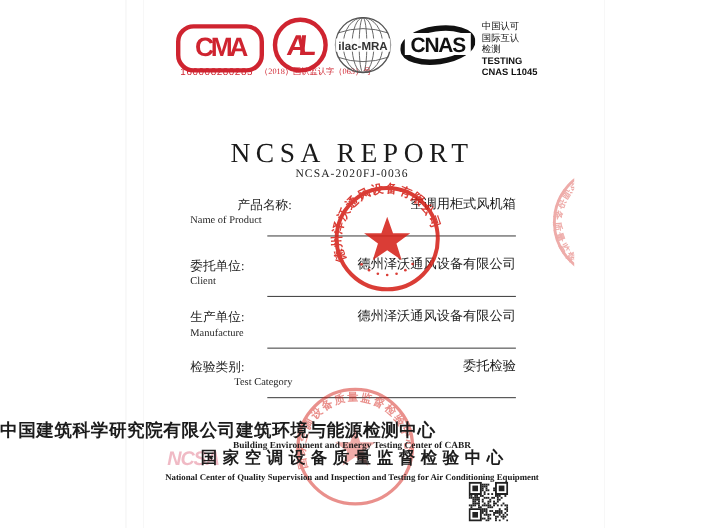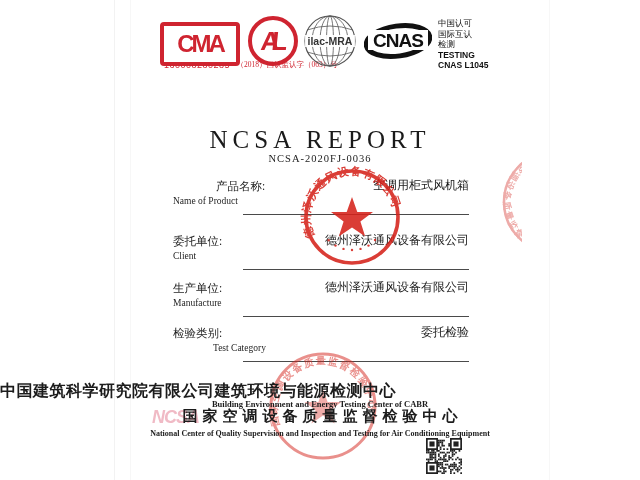--- a/index.html
+++ b/index.html
@@ -4,21 +4,21 @@
 <style>
   html,body{margin:0;padding:0;}
   body{width:640px;height:480px;background:#ffffff;overflow:hidden;
        font-family:"Liberation Serif", serif;}
   #page{position:relative;width:640px;height:480px;background:#ffffff;}
   
   .scan-line{position:absolute;top:0;bottom:0;width:1px;background:rgba(0,0,0,0.05);}
   
   .logo-row{position:absolute;top:0;left:0;width:640px;height:80px;}
   .cma-box{position:absolute;left:160px;top:22px;width:72px;height:36px;
-           border:4px solid #cf2430;border-radius:4px;display:flex;align-items:center;justify-content:center;}
+           border:4px solid #cf2430;border-radius:16px;display:flex;align-items:center;justify-content:center;}
   .cma-text{color:#cf2430;font-family:"Liberation Sans",sans-serif;font-weight:bold;
             font-size:24px;letter-spacing:-3px;line-height:1;}
   .cma-number{position:absolute;left:152px;top:60px;width:90px;text-align:center;
               color:#cf2430;font-size:9px;font-family:"Liberation Sans",sans-serif;letter-spacing:.5px;}
   .cal-circle{position:absolute;left:248px;top:16px;width:42px;height:42px;border:4px solid #cf2430;
               border-radius:50%;display:flex;align-items:center;justify-content:center;}
   .cal-letters{color:#cf2430;font-family:"Liberation Sans",sans-serif;font-weight:bold;
                font-size:26px;letter-spacing:-8px;transform:skewX(-6deg);line-height:1;padding-right:6px;}
   .cal-caption{position:absolute;left:232px;top:60px;width:110px;text-align:center;
                color:#cf2430;font-size:7.5px;}

